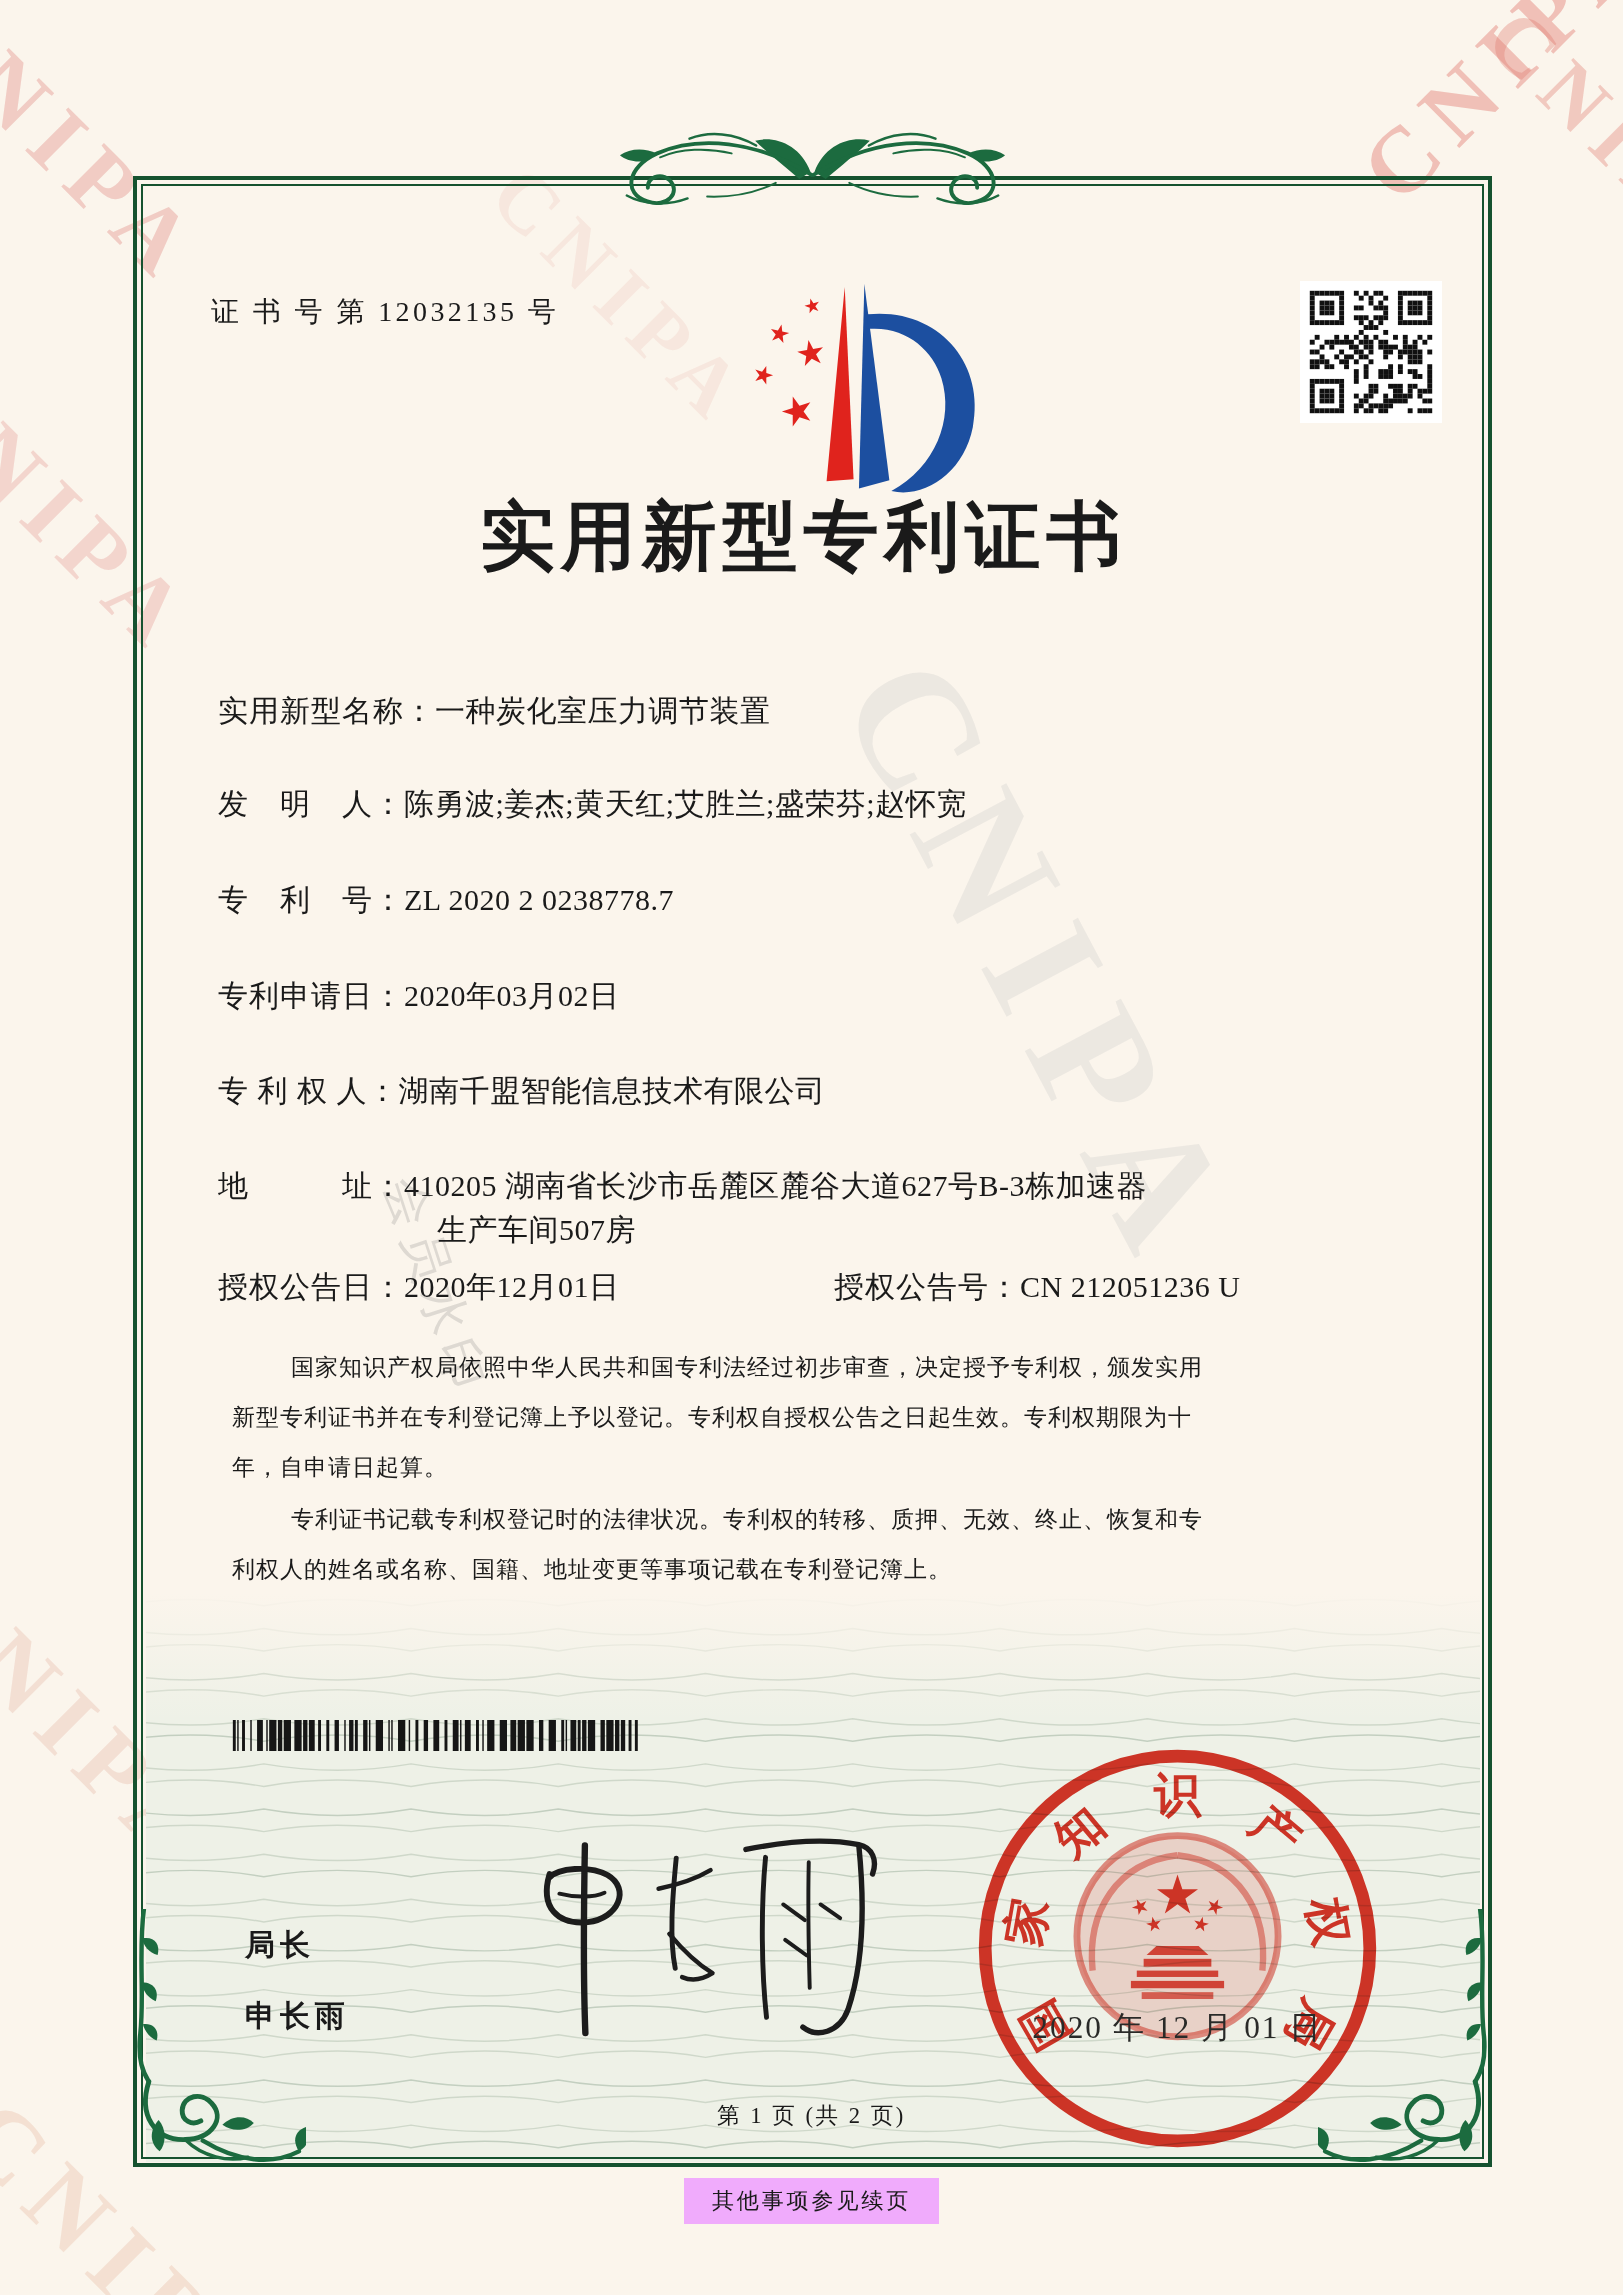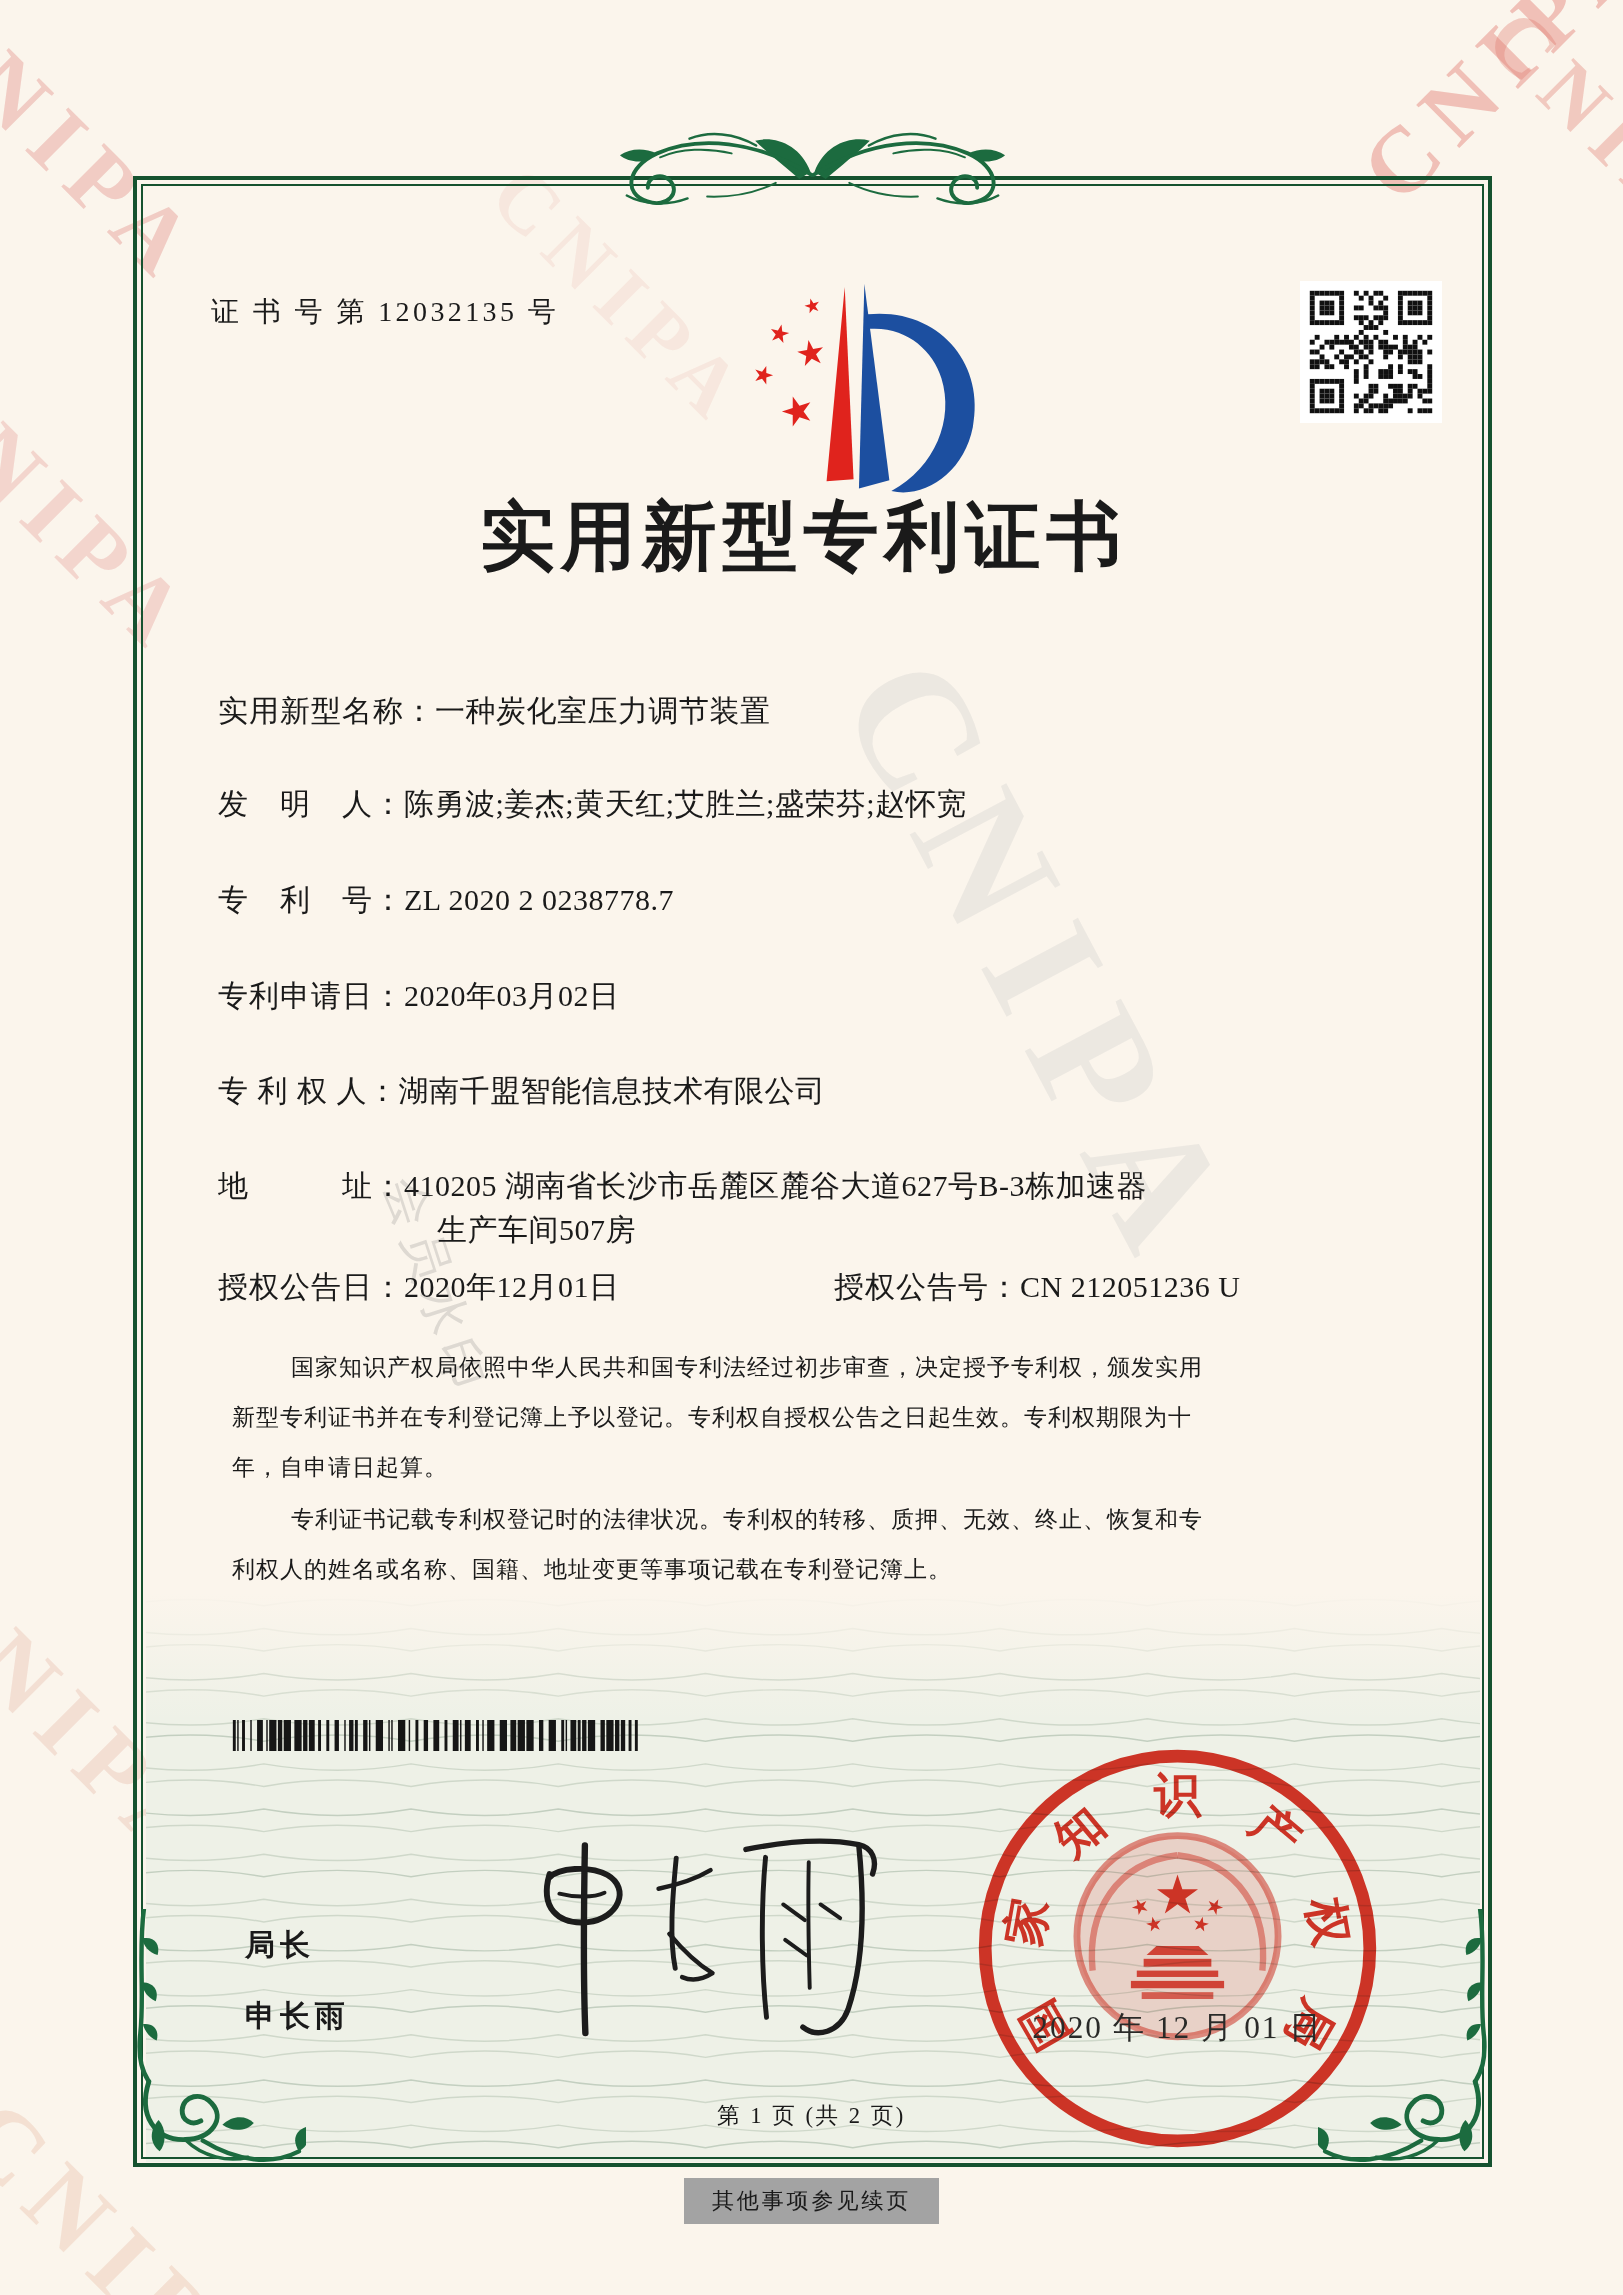--- a/index.html
+++ b/index.html
@@ -52,21 +52,21 @@
     font-family:"Liberation Sans","DejaVu Sans",sans-serif;
     font-weight:bold;font-size:30px;letter-spacing:4.9px;
   }
   #director-label{left:245px;top:1925px;font-family:Liberation Mono, monospace;}
   #director-name{left:245px;top:1996px;text-align:right;}
   #page-info{left:0;right:0;top:2100px;text-align:center;font-size:22.6px;letter-spacing:2.5px;}
   #footer-note{
     left:0;right:0;top:2178px;text-align:center;
   }
   #footer-note span{
-    display:inline-block;background:#a3a3a3;padding:7.9px 27.5px;
+    display:inline-block;background:#f0abfc;padding:7.9px 27.5px;
     font-size:22px;letter-spacing:2.9px;
   }
   #seal-svg{mix-blend-mode:multiply;}
   svg{display:block;}
 </style>
 </head>
 <body>
 
 <div class="wm" style="left:-34px;top:-29.4px;transform:rotate(45deg);font-size:93px;letter-spacing:15.7px;color:rgba(228,156,148,0.45);">CNIPA</div>
 <div class="wm" style="left:540px;top:147px;transform:rotate(45deg);font-size:83px;letter-spacing:13.7px;color:rgba(238,198,190,0.30);">CNIPA</div>

